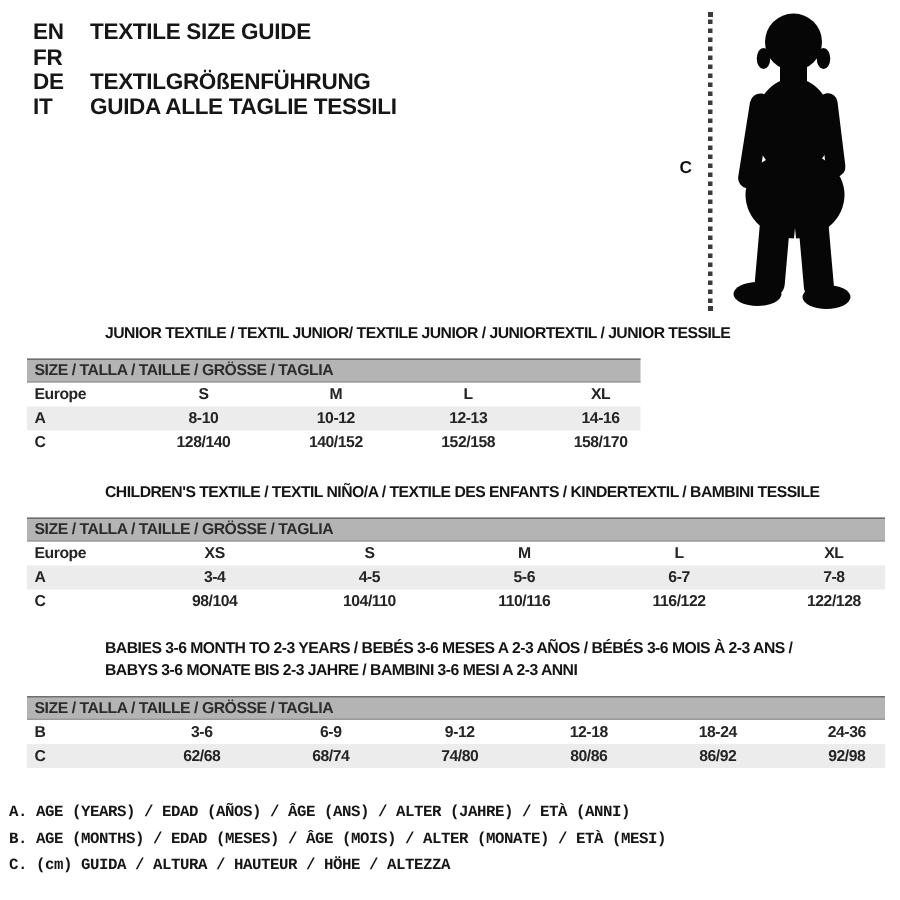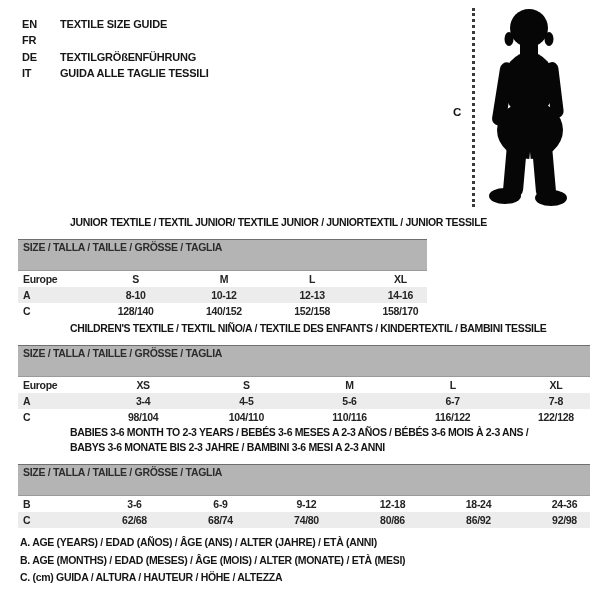--- a/index.html
+++ b/index.html
@@ -5,53 +5,53 @@
   html,body{margin:0;padding:0;background:#ffffff;}
   body{
     width:600px;height:600px;
     font-family:"Liberation Sans","DejaVu Sans",sans-serif;
     color:#1c1c1c;
   }
   .canvas{position:relative;width:600px;height:600px;background:#fff;overflow:hidden;}
 
   
   .lang-list{position:absolute;left:22px;top:13px;}
-  .lang-row{display:flex;height:16.5px;align-items:flex-end;
-    font-size:11px;font-weight:bold;letter-spacing:-0.2px;color:#161616;}
+  .lang-row{display:flex;height:16.5px;align-items:flex-start;
+    font-size:15px;font-weight:bold;letter-spacing:-0.2px;color:#161616;}
   .lang-code{width:38px;flex:0 0 38px;}
   .lang-label{white-space:nowrap;}
 
   
   .measure-line{position:absolute;left:472px;top:8px;height:199px;width:0;
     border-left:3px dotted #3a3a3a;}
   .measure-label{position:absolute;left:453px;top:106px;
     font-size:11.5px;font-weight:bold;color:#111;}
   .silhouette{position:absolute;left:486px;top:6px;width:104px;height:202px;}
 
   
   .tbl-title{position:absolute;left:22px;font-size:10.5px;font-weight:bold;
     letter-spacing:-0.35px;line-height:15px;white-space:nowrap;color:#141414;margin-left:48px;}
   .tbl-title .title-line{display:block;white-space:nowrap;}
 
   
   .tbl{position:absolute;left:18px;}
   .tbl.narrow{width:409px;}
   .tbl.wide{width:572px;}
-  .size-bar{height:32px;line-height:15px;background:#b4b4b4;
+  .size-bar{height:16px;line-height:15px;background:#b4b4b4;
     border-top:1px solid #6f6f6f;border-bottom:1px solid #9a9a9a;
     padding-left:5px;box-sizing:border-box;
     font-size:10.5px;font-weight:bold;letter-spacing:-0.3px;color:#2c2c2c;}
   .tr{display:flex;height:16px;line-height:16px;
     font-size:10.5px;font-weight:bold;letter-spacing:-0.3px;color:#242424;gap:35px;}
   .tr.alt{background:#ececec;}
   .td-label{flex:0 0 56px;width:56px;padding-left:5px;box-sizing:border-box;text-align:left;}
   .td{flex:1;text-align:center;}
 
   
-  .legend{position:absolute;left:20px;top:534px;}
+  .legend{position:absolute;left:6px;top:534px;font-family:Liberation Mono, monospace;}
   .legend-line{font-size:10.5px;font-weight:bold;letter-spacing:-0.3px;
     line-height:17.5px;white-space:nowrap;color:#161616;}
 </style>
 </head>
 <body>
 
 <div class="canvas">
 
   <div class="lang-list">
     <div class="lang-row">

